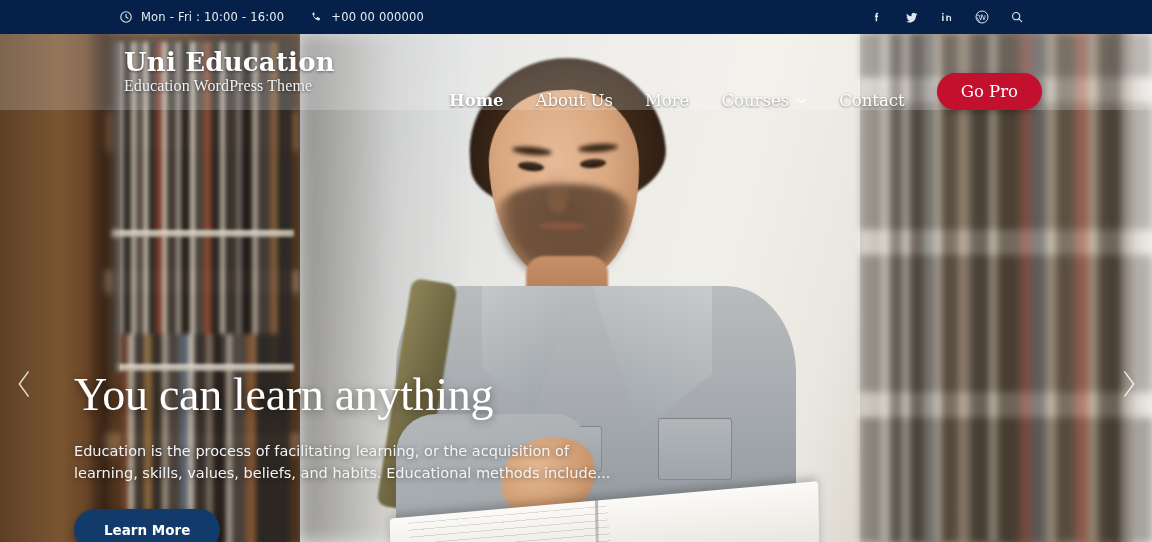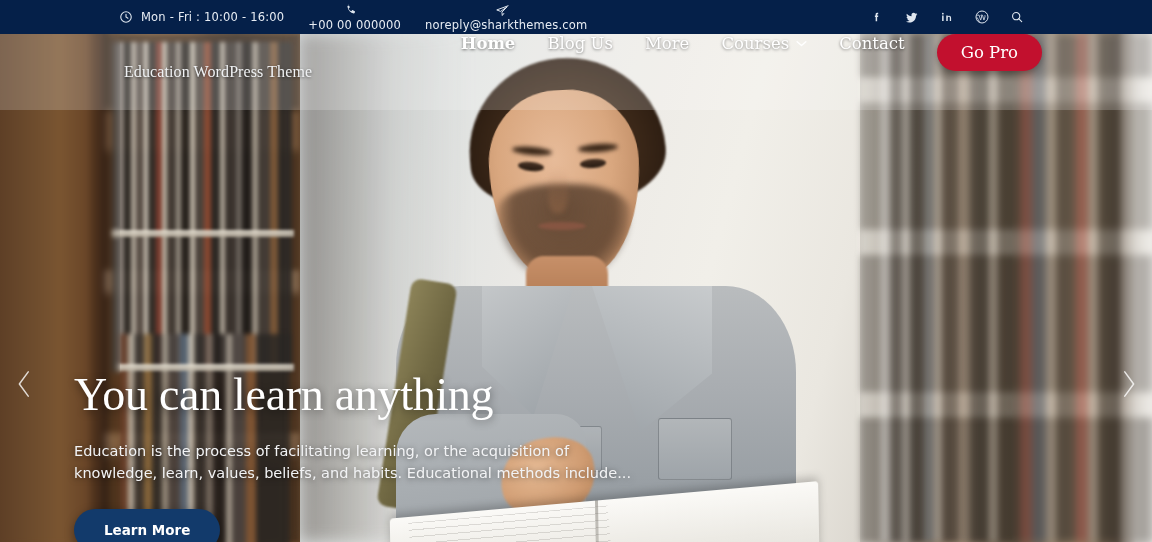--- a/index.html
+++ b/index.html
@@ -13,21 +13,21 @@
 
   
   .topbar{
     position:absolute; top:0; left:0; width:1152px; height:34px;
     background:#052049; z-index:60;
     display:flex; align-items:center;
   }
   .topbar-left{ display:flex; align-items:center; margin-left:118px; gap:0px; }
   .tb-item{ display:flex; align-items:center; color:#e8edf4;
     font-family:"DejaVu Sans", sans-serif; font-size:11.5px; letter-spacing:.2px; }
-  .tb-item + .tb-item{ margin-left:24px;flex-direction:column; }
+  .tb-item + .tb-item{ margin-left:24px; }
   .tb-ico{ width:15px; height:15px; margin-right:8px; display:inline-flex;
     align-items:center; justify-content:center; flex:0 0 auto; }
   .tb-ico svg{ display:block; }
   .topbar-right{ position:absolute; right:118px; top:0; height:34px;
     display:flex; align-items:center; gap:0; }
   .soc{ width:35px; height:34px; display:flex; align-items:center; justify-content:center;
     color:#dfe6ef; cursor:pointer; }
   .soc svg{ display:block; }
 
   
@@ -246,21 +246,21 @@
   .brand{ margin-left:124px; }
   .brand-title{
     font-family:"DejaVu Serif", serif; font-weight:bold; font-size:26px;
     color:#ffffff; line-height:1.05; letter-spacing:.2px;
     text-shadow:0 1px 3px rgba(0,0,0,.45);
   }
   .brand-tag{
     font-family:Liberation Serif, serif; font-size:16px; color:#f0f2f4;
     margin-top:0; letter-spacing:.1px; text-shadow:0 1px 3px rgba(0,0,0,.5);
   }
-  .nav{ position:absolute; right:110px; display:flex; align-items:flex-start; height:76px; }
+  .nav{ position:absolute; right:110px; display:flex; align-items:flex-end; height:76px; }
   .nav-item{
     font-family:"DejaVu Serif", serif; font-size:16.5px; color:#ffffff;
     margin-left:32px; cursor:pointer; display:flex; align-items:center;
     text-shadow:0 1px 3px rgba(0,0,0,.5); white-space:nowrap;
   }
   .nav-item.active{ font-weight:bold; }
   .caret{ margin-left:7px; display:inline-flex; align-items:center; }
   .gopro{
     margin-left:32px; background:#c2102e; color:#fff;
     font-family:"DejaVu Serif", serif; font-size:16.5px;
@@ -317,28 +317,20 @@
 
       <div class="tb-item">
         <span class="tb-ico">
           <svg width="14" height="14" viewBox="0 0 24 24" fill="#dfe6ef">
             <path d="M6.6 3.1c.5-.2 1.1 0 1.4.5l1.7 3c.3.5.2 1.1-.2 1.5l-1.2 1c-.2.2-.3.5-.2.8.7 1.7 2.3 3.3 4 4 .3.1.6 0 .8-.2l1-1.2c.4-.4 1-.5 1.5-.2l3 1.7c.5.3.7.9.5 1.4l-.8 1.9c-.2.6-.8.9-1.4.8C11.2 17 7 12.8 5.9 6.3c-.1-.6.2-1.2.8-1.4l1.9-.8z"></path>
           </svg>
         </span>
         <span>+00 00 000000</span>
       </div>
 
-      <div class="tb-item">
-        <span class="tb-ico">
-          <svg width="15" height="15" viewBox="0 0 24 24" fill="none" stroke="#dfe6ef" stroke-width="1.6" stroke-linejoin="round">
-            <path d="M21.5 4.2 2.8 11.1l6.1 2.3 10.6-7.4-8.4 8.6.5 5.4 2.9-3.8"></path>
-          </svg>
-        </span>
-        <span>noreply@sharkthemes.com</span>
-      </div>
 
     </div>
 
     <div class="topbar-right">
       <div class="soc">
         <svg width="13" height="13" viewBox="0 0 24 24" fill="#dfe6ef">
           <path d="M15.2 8.3h-2V6.9c0-.6.4-.8.7-.8h1.2V3.4h-1.9c-2.3 0-2.8 1.7-2.8 2.8v2.1H9v2.8h1.4v8h2.8v-8h1.8l.2-2.8z"></path>
         </svg>
       </div>
       <div class="soc">
@@ -405,29 +397,30 @@
       </div>
 
       <div class="dof-l"></div>
       <div class="dof-r"></div>
     </div>
 
     <div class="header-band"></div>
 
     <div class="header">
       <div class="brand">
+        <div class="brand-title">Uni Education</div>
         <div class="brand-tag">Education WordPress Theme</div>
       </div>
 
       <nav class="nav">
         <div class="nav-item active">
           <span>Home</span>
         </div>
         <div class="nav-item">
-          <span>Blog Us</span>
+          <span>About Us</span>
         </div>
         <div class="nav-item">
           <span>More</span>
         </div>
         <div class="nav-item">
           <span>Courses</span>
           <span class="caret">
             <svg width="11" height="7" viewBox="0 0 12 8" fill="none" stroke="#ffffff" stroke-width="1.5" stroke-linecap="round" stroke-linejoin="round">
               <path d="M1 2 6 6.4 11 2"></path>
             </svg>
@@ -435,21 +428,21 @@
         </div>
         <div class="nav-item">
           <span>Contact</span>
         </div>
         <div class="gopro">Go Pro</div>
       </nav>
     </div>
 
     <div class="caption">
       <div class="cap-title">You can learn anything</div>
-      <div class="cap-desc">Education is the process of facilitating learning, or the acquisition of knowledge, learn, values, beliefs, and habits. Educational methods include...</div>
+      <div class="cap-desc">Education is the process of facilitating learning, or the acquisition of learning, skills, values, beliefs, and habits. Educational methods include...</div>
       <div class="cap-btn">Learn More</div>
     </div>
 
     <div class="arrow left">
       <span>
         <svg width="17" height="28" viewBox="0 0 18 30" fill="none" stroke="rgba(255,255,255,.8)" stroke-width="1.6" stroke-linecap="round" stroke-linejoin="round">
           <path d="M13 2 3.5 15 13 28"></path>
         </svg>
       </span>
     </div>

